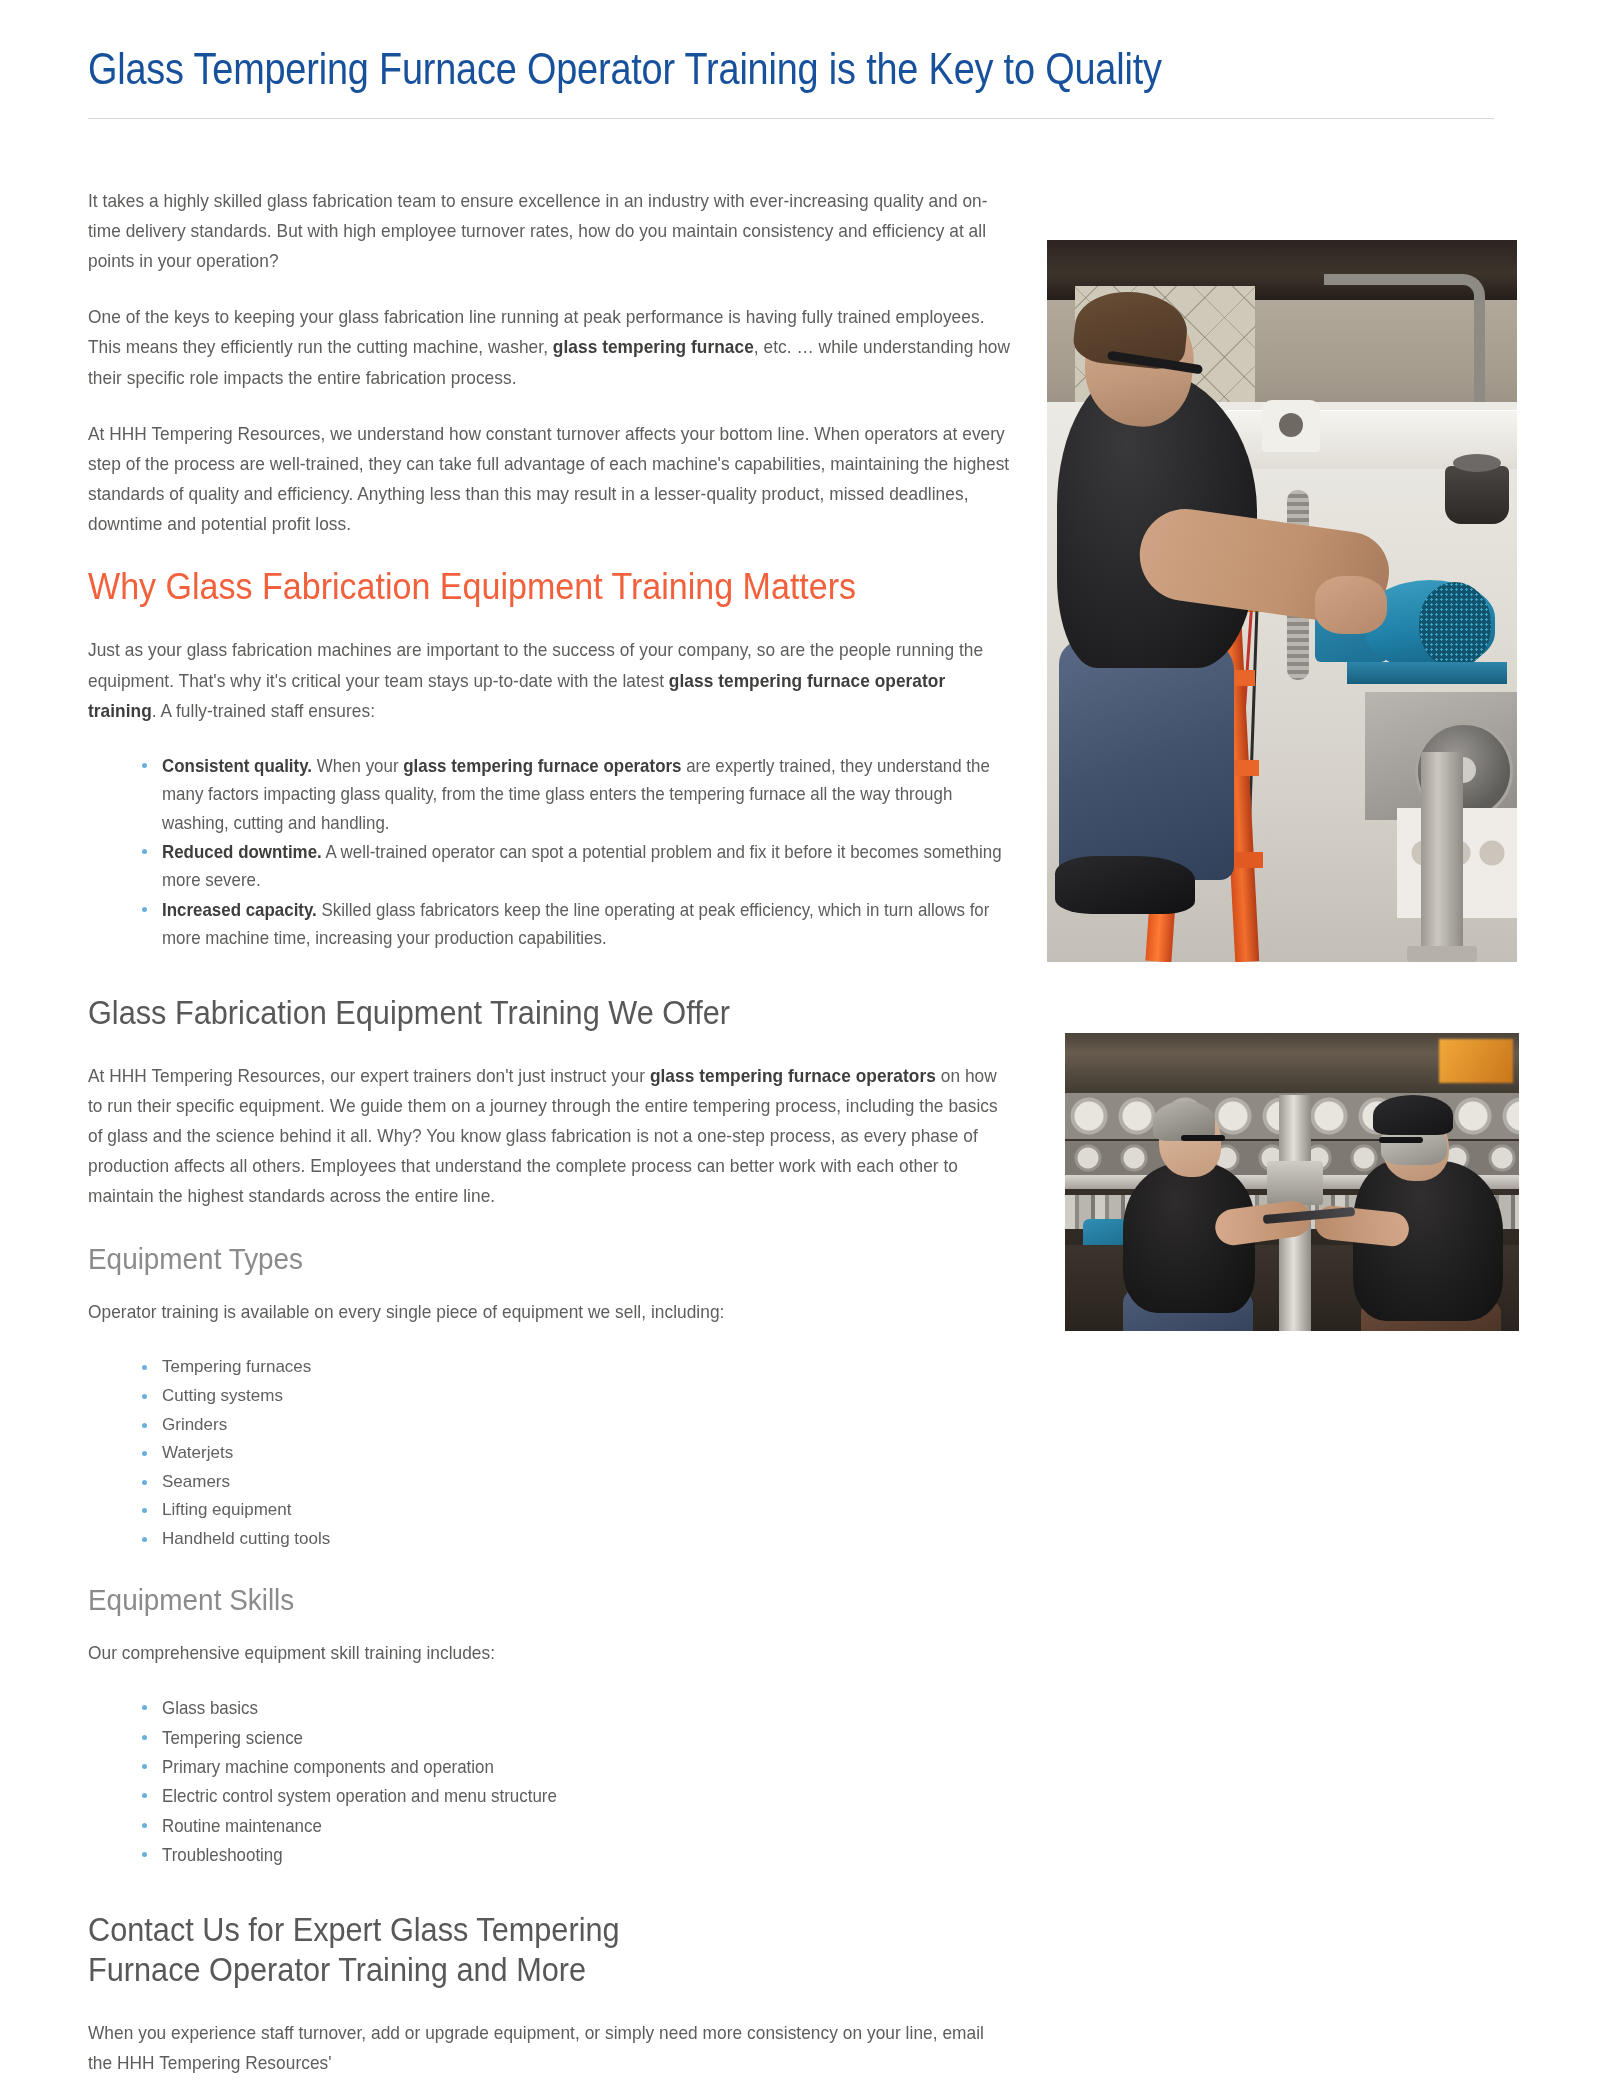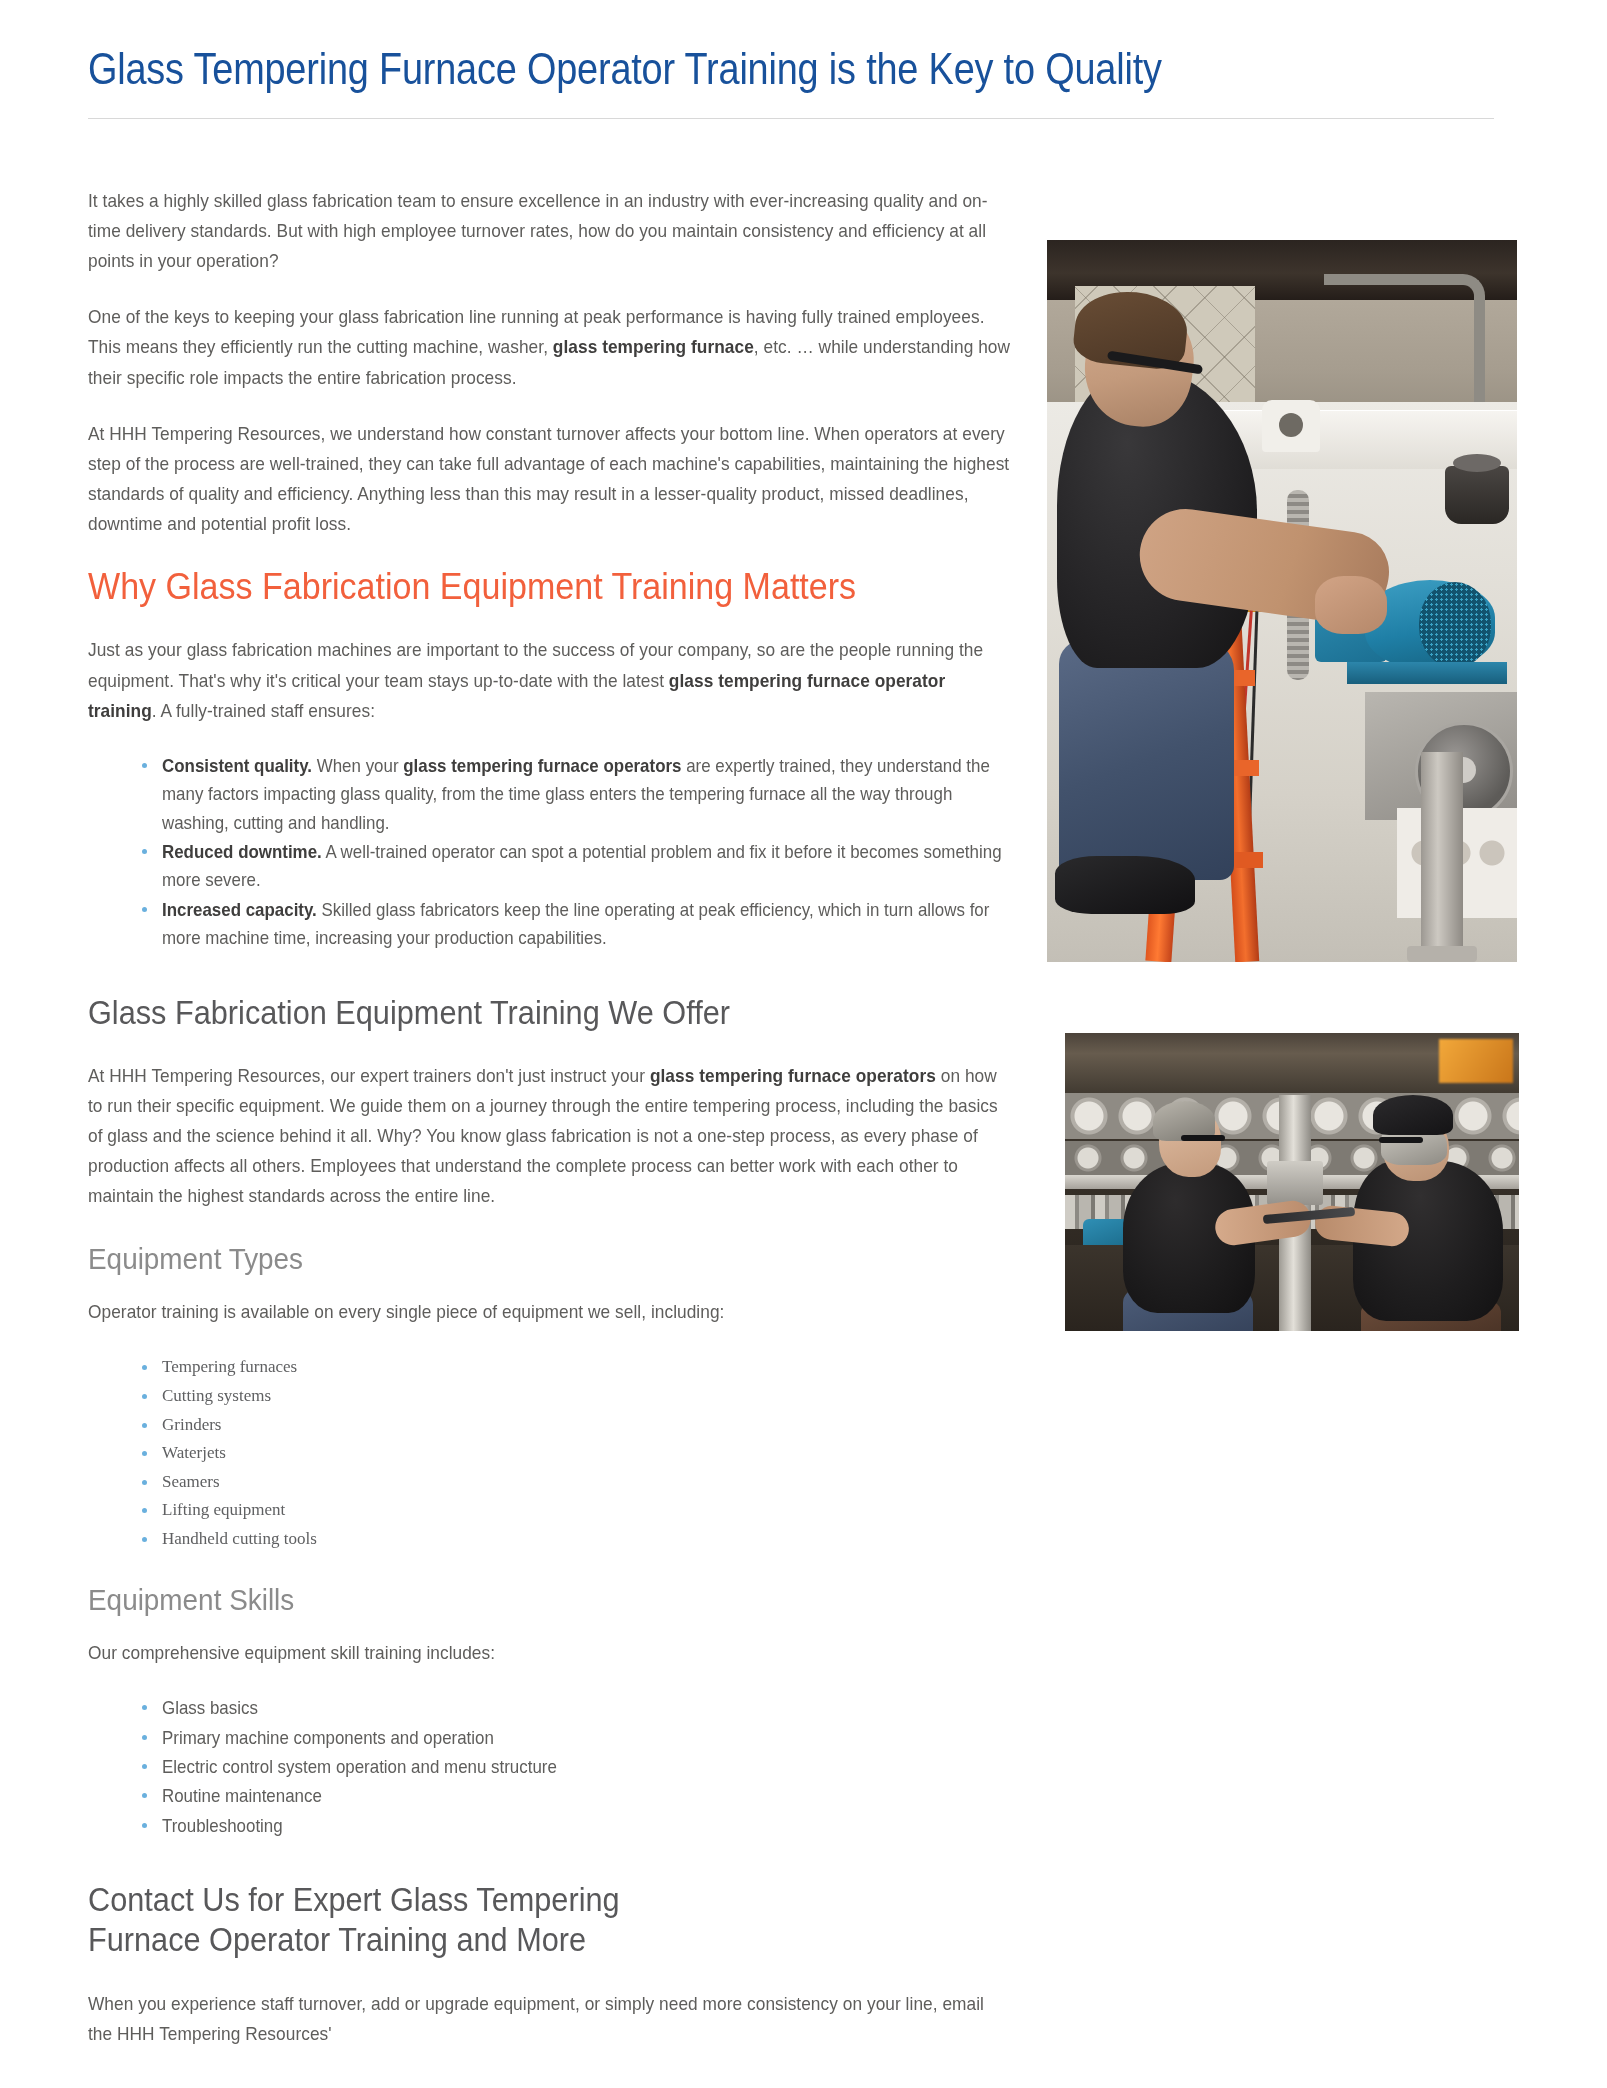--- a/index.html
+++ b/index.html
@@ -143,21 +143,21 @@
   }
   ul.bullets > li .li-inner {
     display: block;
     transform: scaleX(0.93);
     transform-origin: left top;
     width: 107.5%;
   }
 
   
   ul.bullets.wide > li {
-    font-family: Liberation Serif, serif;
+    font-family: Liberation Sans, sans-serif;
     font-size: 17px;
     line-height: 1.62;
     color: #5f6062;
   }
   ul.bullets.wide > li .li-inner {
     transform: none;
     width: 100%;
   }
   ul.bullets.wide > li::before { top: 12px; }
 
@@ -543,20 +543,23 @@
         </li>
     </ul>
 
     <h3 class="h-sub">Equipment Skills</h3>
 
     <p class="body">Our comprehensive equipment skill training includes:</p>
 
     <ul class="bullets">
       <li>
           <span class="li-inner">Glass basics</span>
+        </li>
+      <li>
+          <span class="li-inner">Tempering science</span>
         </li>
       <li>
           <span class="li-inner">Primary machine components and operation</span>
         </li>
       <li>
           <span class="li-inner">Electric control system operation and menu structure</span>
         </li>
       <li>
           <span class="li-inner">Routine maintenance</span>
         </li>

